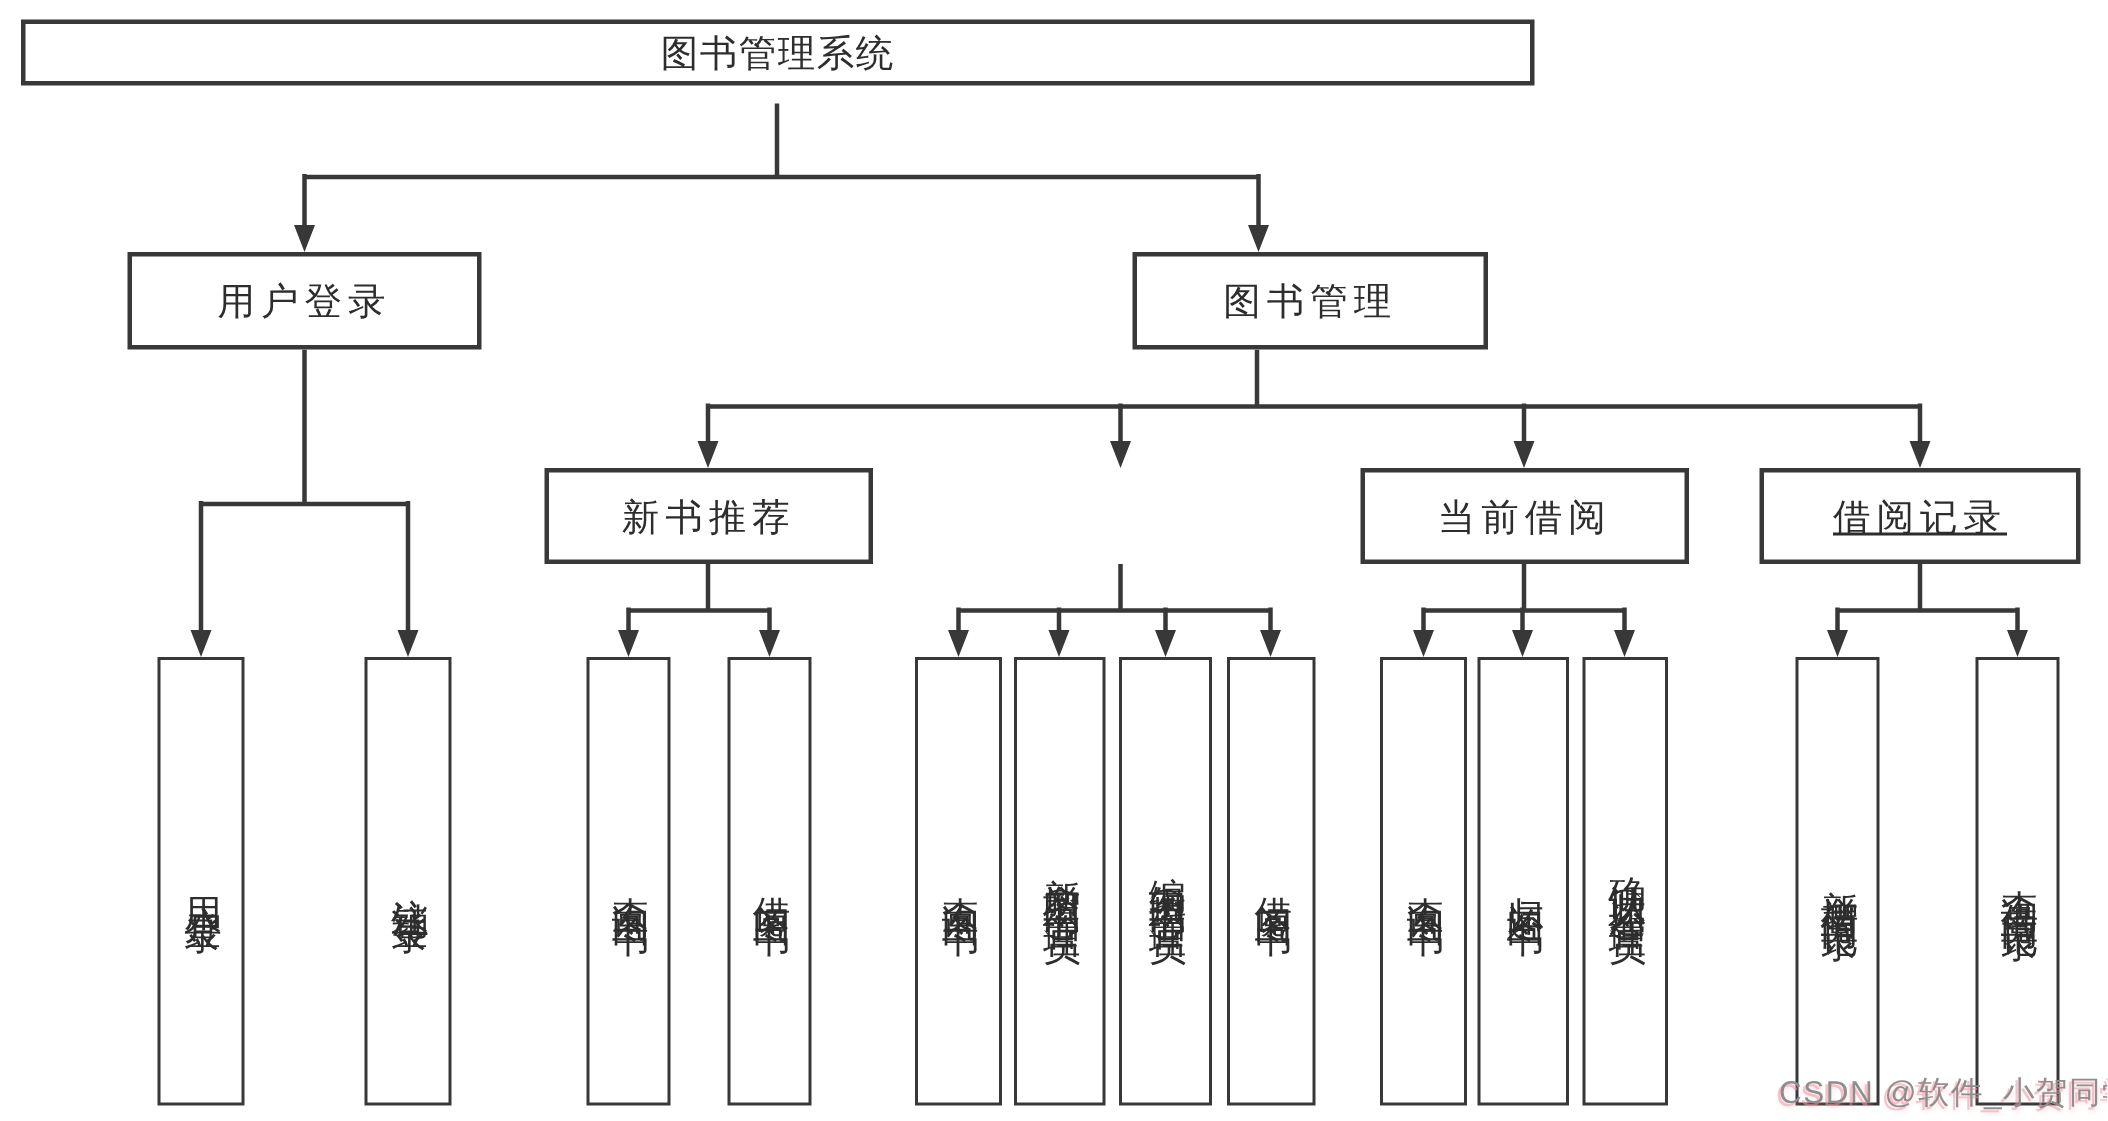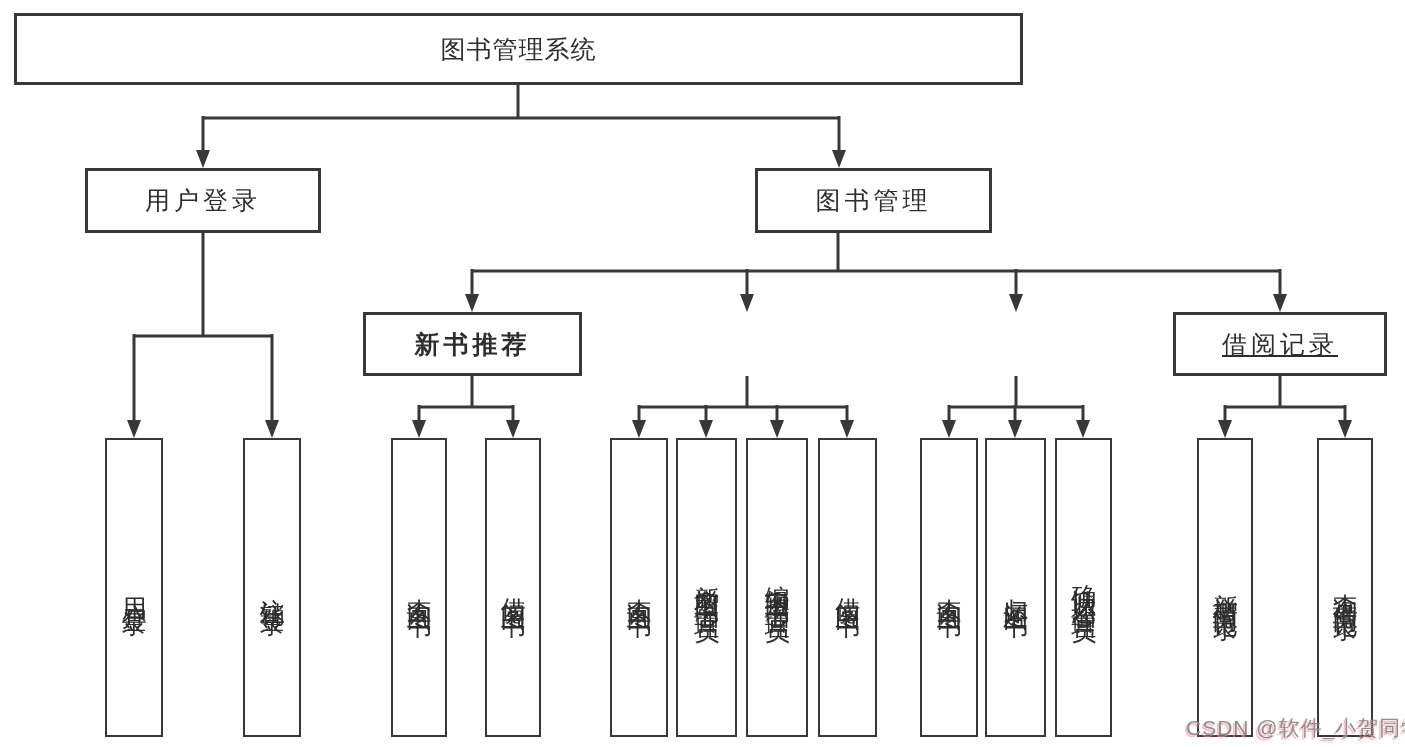--- a/index.html
+++ b/index.html
@@ -24,24 +24,24 @@
   .root-lbl { letter-spacing:1px; }
   .vtext {
     writing-mode:vertical-rl;
     text-orientation:mixed;
     font-size:25px;
     letter-spacing:5px;
     line-height:1.1;
     white-space:nowrap;
   }
   
-  #n-root    { left:14px;  top:13px;  width:1009px; height:72px; }
+  #n-root    { left:14px;  top:13px;  width:1009px; height:44px; }
   #n-l1a     { left:85px;  top:168px; width:236px;  height:65px; }
   #n-l1b     { left:719px; top:168px; width:237px;  height:65px;margin-left:36px; }
-  #n-l2a     { left:363px; top:312px; width:219px;  height:64px;font-weight:bold; }
+  #n-l2a     { left:363px; top:312px; width:219px;  height:64px; }
   #n-l2b     { left:639px; top:312px; width:216px;  height:64px; }
   #n-l2c     { left:907px; top:312px; width:219px;  height:64px; }
   #n-l2d     { left:1173px;top:312px; width:214px;  height:64px;text-decoration:underline; }
   .leaf      { top:438px; height:299px; }
   #n-a1 { left:105px;  width:58px; }
   #n-a2 { left:243px;  width:58px; }
   #n-b1 { left:391px;  width:56px; }
   #n-b2 { left:485px;  width:56px; }
   #n-c1 { left:610px;  width:58px; }
   #n-c2 { left:676px;  width:61px; }
@@ -125,20 +125,23 @@
   <div class="box" id="n-l1a">
     <span class="hlabel">用户登录</span>
   </div>
   <div class="box" id="n-l1b">
     <span class="hlabel">图书管理</span>
   </div>
 
   <div class="box" id="n-l2a">
     <span class="hlabel">新书推荐</span>
   </div>
+  <div class="box" id="n-l2c">
+    <span class="hlabel">当前借阅</span>
+  </div>
   <div class="box" id="n-l2d">
     <span class="hlabel">借阅记录</span>
   </div>
 
   <div class="box leaf" id="n-a1">
     <span class="vtext">用户登录</span>
   </div>
   <div class="box leaf" id="n-a2">
     <span class="vtext">注销登录</span>
   </div>

